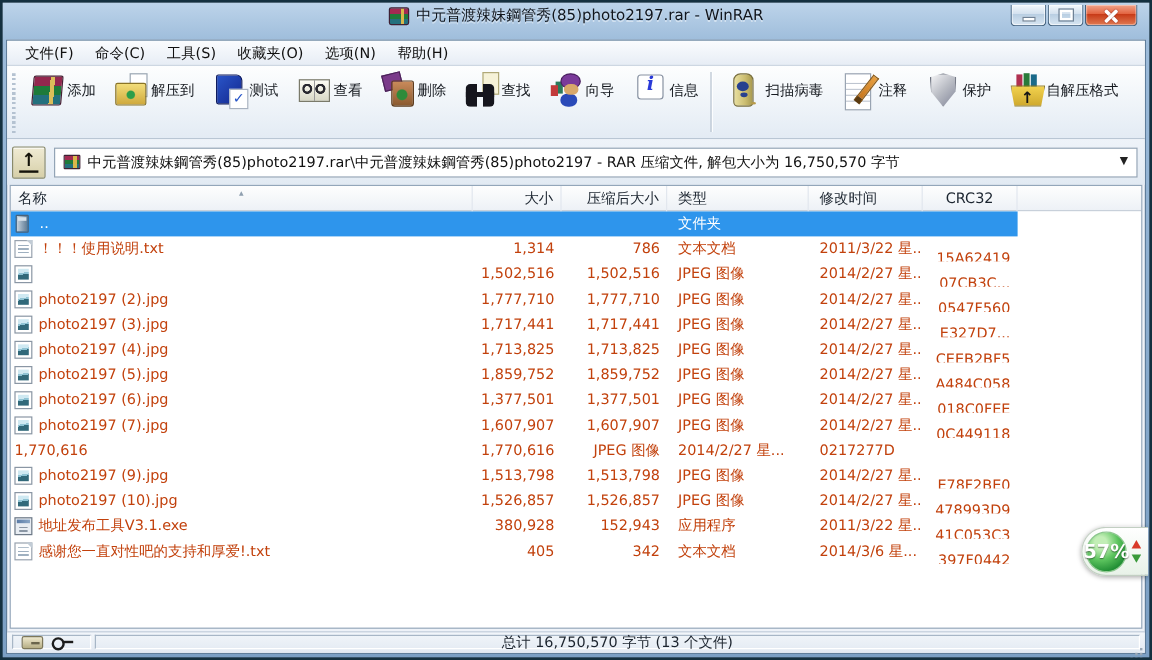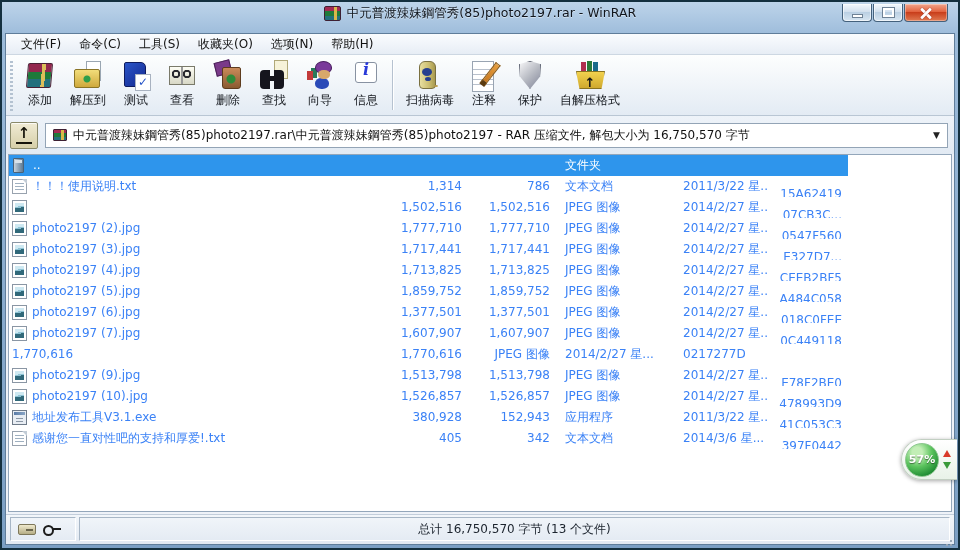--- a/index.html
+++ b/index.html
@@ -32,21 +32,21 @@
           background:#eef2f8;border:1px solid #5f7d9a;}
   
   .menubar{height:21px;display:flex;align-items:center;background:linear-gradient(#fafcfe,#e7edf5);
            border-bottom:1px solid #cdd7e2;padding-left:6px;font-size:12px;color:#111;}
   .mitem{padding:0 9px;line-height:20px;cursor:default;}
   
   .toolbar{height:61px;display:flex;align-items:flex-start;background:linear-gradient(#fdfefe,#e3ebf4);
            border-bottom:1px solid #b9c6d4;padding:2px 2px 0 4px;}
   .grip{width:3px;align-self:stretch;margin:4px 4px 4px 0;
         background:repeating-linear-gradient(to bottom,#b4c2d1 0 2px,transparent 2px 4px);}
-  .tbtn{display:flex;flex-direction:column;align-items:center;padding:2px 7px 1px;cursor:pointer;}
+  .tbtn{display:flex;flex-direction:row;align-items:center;padding:2px 7px 1px;cursor:pointer;}
   .tlabel{font-size:12px;color:#15191f;margin-top:1px;white-space:nowrap;}
   .tsep{width:1px;background:#b6c2d0;box-shadow:1px 0 0 #fff;height:50px;margin:3px 6px 0 3px;}
   .ti{width:32px;height:32px;position:relative;}
   .ti::before,.ti::after{content:"";position:absolute;}
   [data-icon="add-archive-icon"]::before{inset:4px 4px 3px 3px;transform:skewX(-5deg);
      background:linear-gradient(90deg,transparent 0 58%,#dcbe5a 58% 74%,transparent 74%),
                 linear-gradient(#93274e 0 34%,#1e7a3a 34% 67%,#23707d 67%);
      border:1px solid #471f33;border-radius:2px;}
   [data-icon="extract-to-icon"]::before{right:3px;top:2px;width:13px;height:18px;background:#fff;border:1px solid #9aa6b2;}
   [data-icon="extract-to-icon"]::after{left:2px;bottom:3px;width:24px;height:17px;border-radius:2px;
@@ -121,21 +121,21 @@
            white-space:nowrap;overflow:hidden;position:relative;}
   .hdr div:nth-of-type(1){width:385px;}
   .hdr div:nth-of-type(1)::after{content:"▲";position:absolute;top:-4px;left:50%;transform:translateX(-50%) scale(.55);
        color:#90a0b0;font-size:9px;}
   .hdr div:nth-of-type(2){width:74px;text-align:right;}
   .hdr div:nth-of-type(3){width:88px;text-align:right;}
   .hdr div:nth-of-type(4){width:118px;padding-left:9px;}
   .hdr div:nth-of-type(5){width:95px;padding-left:9px;}
   .hdr div:nth-of-type(6){width:79px;text-align:center;}
   .rows{flex:1;overflow:hidden;}
-  .row{display:flex;height:21px;line-height:21px;font-size:12px;color:#3b82f6;width:839px;cursor:default;}
+  .row{display:flex;height:21px;line-height:21px;font-size:12px;color:#c2410c;width:839px;cursor:default;}
   .row.selected{background:#2e95ec;color:#fff;}
   .row div{padding:0 6px;white-space:nowrap;overflow:hidden;}
   .row div:nth-of-type(1){width:385px;padding:0 2px 0 3px;display:flex;align-items:center;}
   .row div:nth-of-type(2){width:74px;text-align:right;}
   .row div:nth-of-type(3){width:88px;text-align:right;}
   .row div:nth-of-type(4){width:118px;padding-left:9px;}
   .row div:nth-of-type(5){width:95px;padding-left:9px;}
   .row div:nth-of-type(6){width:79px;text-align:right;margin-top:8px;}
   
   .fi{width:15px;height:15px;position:relative;flex:none;margin-right:5px;}
@@ -150,42 +150,42 @@
      background:linear-gradient(170deg,#cfe9f2 0 38%,#8fc3d4 38% 52%,#31697a 52%);}
   [data-icon="app-exe-icon"]{background:#e8edf3;border:1px solid #6e7a88;}
   [data-icon="app-exe-icon"]::before{left:1px;right:1px;top:1px;height:3px;
      background:linear-gradient(90deg,#5a7ba6,#8aa6c6);}
   [data-icon="app-exe-icon"]::after{left:3px;right:3px;top:7px;height:6px;
      background:repeating-linear-gradient(to bottom,#8a96a4 0 1px,transparent 1px 3px);}
   [data-icon="up-folder-icon"]{width:11px;margin:0 9px 0 1px;border-radius:1px;
      background:linear-gradient(90deg,#c6d2dc,#8aa0b4 55%,#5f7a92);border:1px solid #4a6278;}
   [data-icon="up-folder-icon"]::before{left:1px;right:1px;top:1px;height:3px;background:#d8e2ea;}
   
-  .statusbar{height:30px;flex:none;display:flex;gap:3px;padding:2px 4px 3px;align-items:stretch;
+  .statusbar{height:18px;flex:none;display:flex;gap:3px;padding:2px 4px 3px;align-items:stretch;
              background:linear-gradient(#f2f6fa,#e2e9f2);border-top:1px solid #c3cedb;margin-top:2px;position:relative;}
   .sb-cell{border:1px solid;border-color:#a7b6c6 #fff #fff #a7b6c6;display:flex;align-items:center;}
   .sb-icons{width:66px;gap:7px;padding:0 7px;}
   .sb-main{flex:1;justify-content:center;font-size:12px;color:#1c242e;}
   .drive-icon{width:18px;height:11px;border:1px solid #7d775a;border-radius:2px;
      background:linear-gradient(#efe9cd,#b6ae86);position:relative;}
   .drive-icon::after{content:"";position:absolute;right:2px;top:4px;width:7px;height:2px;background:#6a654c;}
   .key-icon{width:20px;height:12px;position:relative;}
   .key-icon::before{content:"";position:absolute;left:0;top:2px;width:7px;height:7px;border:2px solid #1c1c1c;border-radius:50%;}
   .key-icon::after{content:"";position:absolute;left:9px;top:5px;width:9px;height:2px;background:#1c1c1c;
      box-shadow:7px 2px 0 -1px #1c1c1c,4px 2px 0 -1px #1c1c1c;}
   .sb-grip{position:absolute;right:2px;bottom:2px;width:10px;height:10px;}
   .sb-grip::after{content:"";position:absolute;right:0;bottom:0;width:2px;height:2px;background:#9aa8b6;
      box-shadow:-4px 4px 0 #9aa8b6,0 4px 0 #9aa8b6,-4px 0 0 transparent,0 0 0 #9aa8b6,-8px 8px 0 #9aa8b6,-4px 8px 0 #9aa8b6,0 8px 0 #9aa8b6;}
   
   .float-widget{position:absolute;right:1px;top:437px;width:56px;height:41px;z-index:9;
      background:linear-gradient(#ffffff,#e8f2e8);border:1px solid #c2cfc2;border-right:none;
      border-radius:21px 0 0 21px;box-shadow:0 1px 4px rgba(0,0,0,.35);display:flex;align-items:center;padding-left:3px;}
   .orb{width:34px;height:34px;border-radius:50%;flex:none;border:1px solid #8cc78e;
      background:radial-gradient(circle at 35% 26%,#c2eeb6 0 16%,#5cc45e 46%,#1f8c33 78%,#156b25);
-     display:flex;align-items:center;justify-content:center;color:#fff;font-size:11px;font-weight:bold;
+     display:flex;align-items:center;justify-content:center;color:#fff;font-size:16px;font-weight:bold;
      text-shadow:0 1px 1px rgba(0,0,0,.45);}
   .arrs{display:flex;flex-direction:column;gap:5px;margin-left:4px;}
   .arr-up{width:0;height:0;border-left:4px solid transparent;border-right:4px solid transparent;border-bottom:7px solid #d93a2a;}
   .arr-down{width:0;height:0;border-left:4px solid transparent;border-right:4px solid transparent;border-top:7px solid #3a9a3a;}
 </style>
 </head>
 <body>
 
 <div class="win">
 
@@ -296,20 +296,34 @@
         <span class="up-glyph">↑</span>
       </div>
       <div class="combo">
         <span class="combo-icon"></span>
         <span class="combo-text">中元普渡辣妹鋼管秀(85)photo2197.rar\中元普渡辣妹鋼管秀(85)photo2197 - RAR 压缩文件, 解包大小为 16,750,570 字节</span>
         <span class="combo-arrow">▼</span>
       </div>
     </div>
 
     <div class="list">
+      <div class="hdr">
+
+          <div>名称</div>
+
+          <div>大小</div>
+
+          <div>压缩后大小</div>
+
+          <div>类型</div>
+
+          <div>修改时间</div>
+
+          <div>CRC32</div>
+        </div>
       <div class="rows">
 
           <div class="row selected">
             <div>
               <span class="fi" data-icon="up-folder-icon"></span>
               <span>..</span>
             </div>
             <div></div>
             <div></div>
             <div>文件夹</div>

